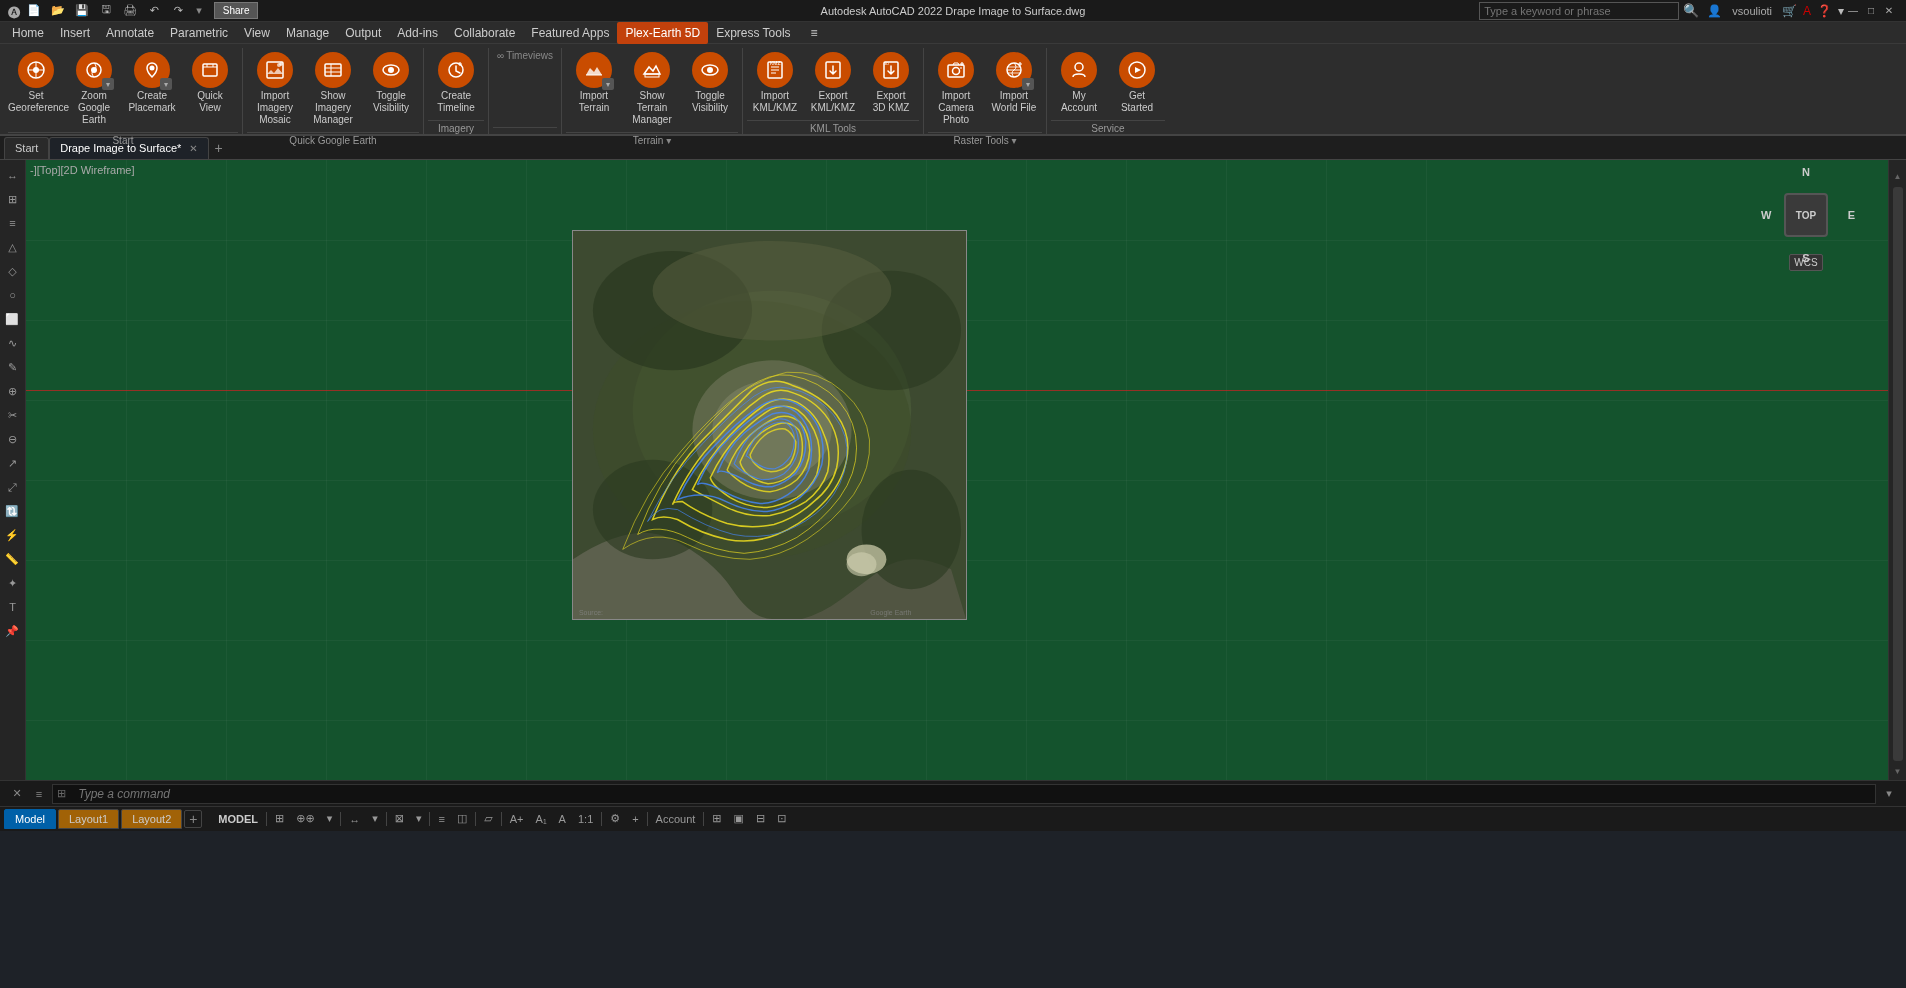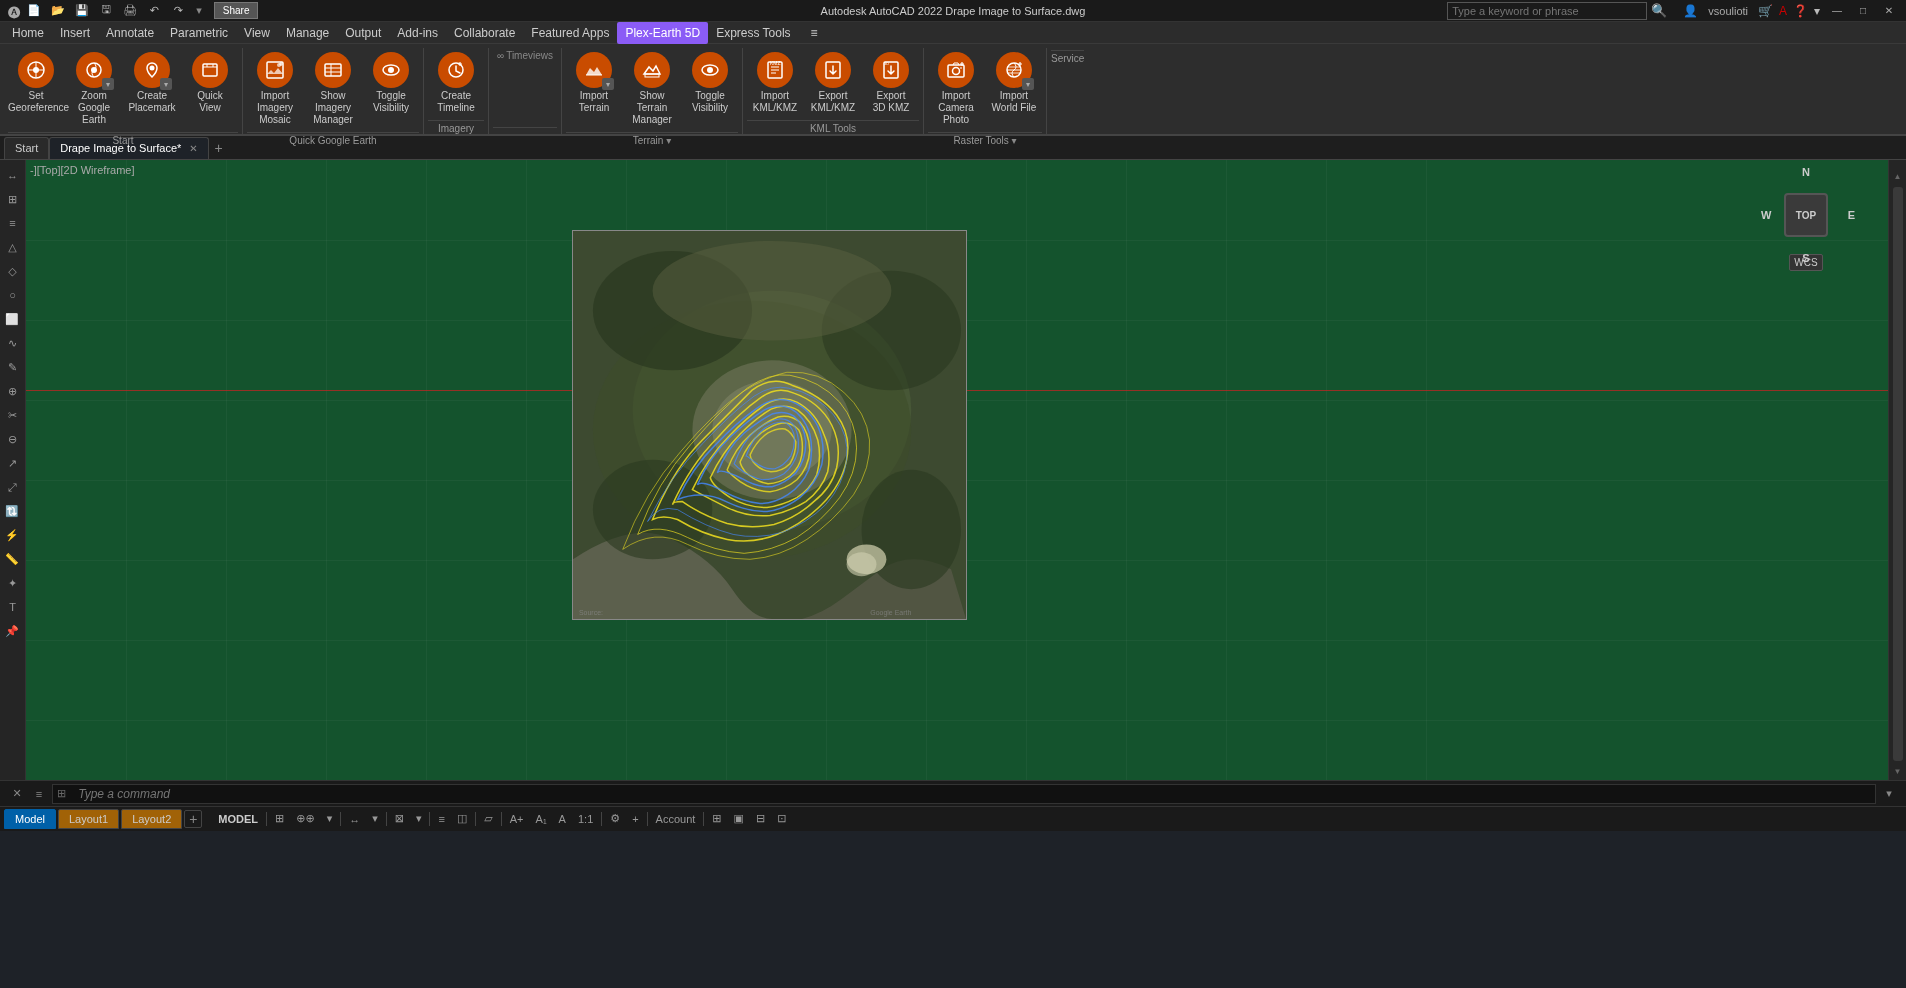--- a/index.html
+++ b/index.html
@@ -36,21 +36,20 @@
     #title-bar-center {
       font-size: 11px;
       color: #ccc;
       position: absolute;
       left: 50%;
       transform: translateX(-50%);
     }
     #title-bar-right {
       display: flex;
       align-items: center;
-      gap: 8px;
     }
     .title-btn {
       width: 18px;
       height: 18px;
       display: flex;
       align-items: center;
       justify-content: center;
       cursor: pointer;
       font-size: 10px;
       color: #aaa;
@@ -107,21 +106,21 @@
     .menu-item {
       padding: 2px 8px;
       cursor: pointer;
       font-size: 12px;
       color: #ccc;
       height: 22px;
       display: flex;
       align-items: center;
       border-radius: 2px;
     }
-    .menu-item.active { background: #8b5cf6; color: white; }
+    .menu-item.active { background: #c2410c; color: white; }
 
     
     #ribbon {
       background: #2d2d2d;
       border-bottom: 2px solid #444;
       display: flex;
       flex-direction: column;
     }
     #ribbon-content {
       display: flex;
@@ -741,20 +740,40 @@
               </svg>
             <div class="badge">▾</div>
           </div>
           <span class="btn-label">Import<br>World File</span>
         </div>
       </div>
       <div class="ribbon-group-label">Raster Tools <span style="color:#888">▾</span></div>
     </div>
 
     <div class="ribbon-group">
+      <div class="ribbon-buttons">
+        <div class="ribbon-btn">
+          <div class="icon-circle">
+            <svg width="20" height="20" viewBox="0 0 20 20">
+                <circle cx="10" cy="7" r="4" fill="none" stroke="white" stroke-width="1.5"></circle>
+                <path d="M4 17 C4 13 16 13 16 17" fill="none" stroke="white" stroke-width="1.5"></path>
+              </svg>
+          </div>
+          <span class="btn-label">My<br>Account</span>
+        </div>
+        <div class="ribbon-btn">
+          <div class="icon-circle">
+            <svg width="20" height="20" viewBox="0 0 20 20">
+                <circle cx="10" cy="10" r="8" fill="none" stroke="white" stroke-width="1.5"></circle>
+                <path d="M8 7 L14 10 L8 13Z" fill="white"></path>
+              </svg>
+          </div>
+          <span class="btn-label">Get<br>Started</span>
+        </div>
+      </div>
       <div class="ribbon-group-label">Service</div>
     </div>
   </div>
 </div>
 
 <div id="doc-tabs">
   <div class="doc-tab">
     <span>Start</span>
   </div>
   <div class="doc-tab active">

